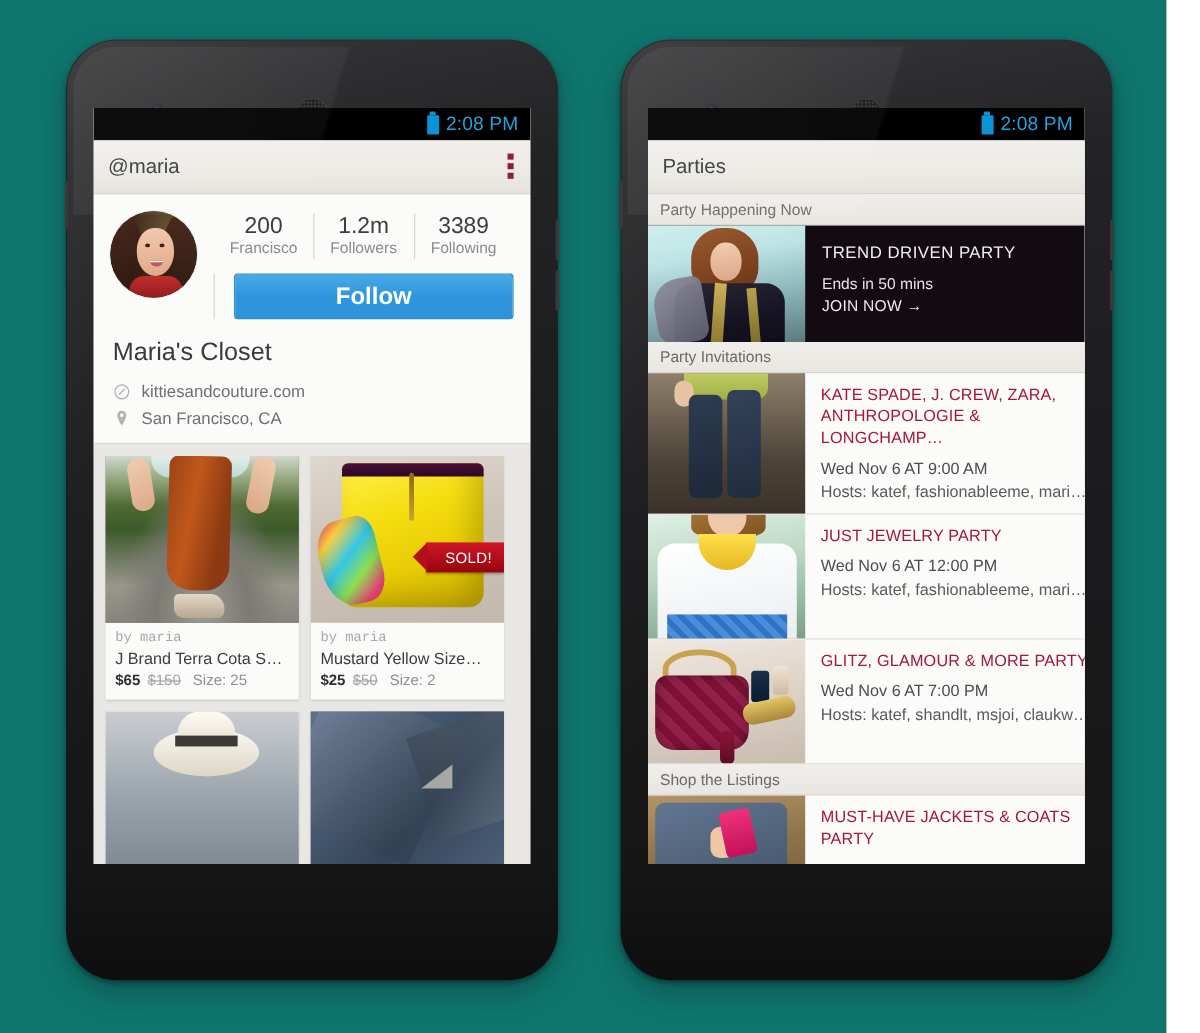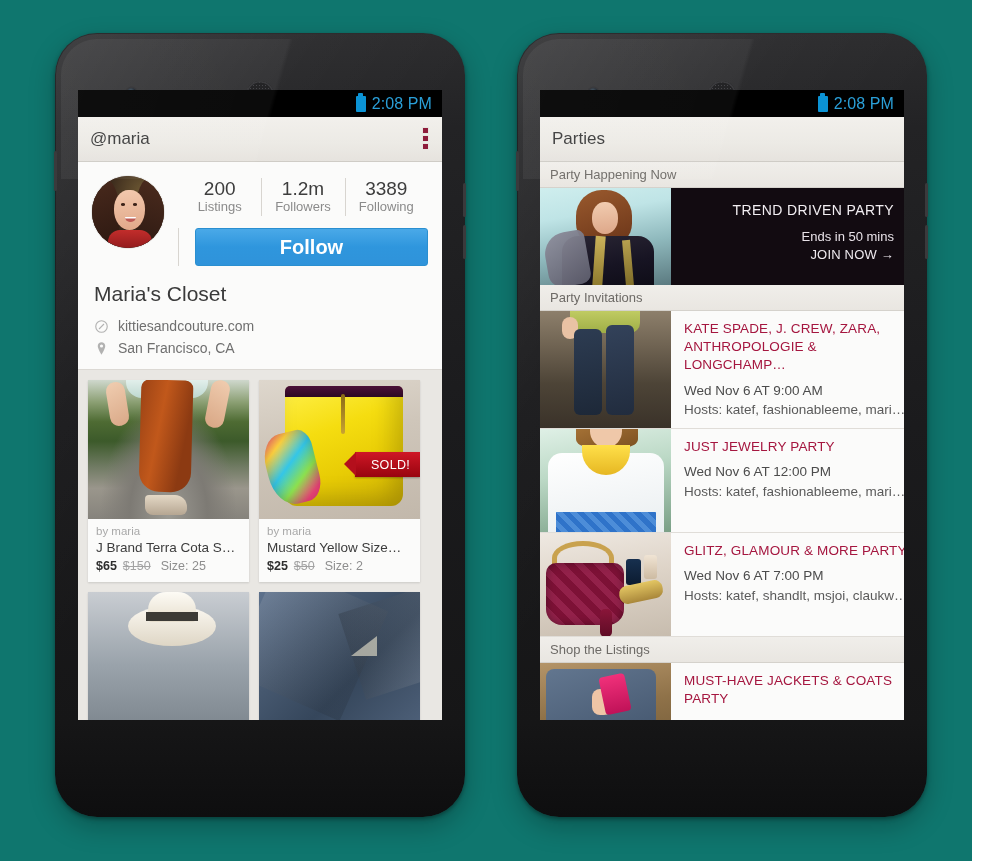--- a/index.html
+++ b/index.html
@@ -120,21 +120,21 @@
   .closetname{ font-size:21px; color:#3a3a3a; padding:16px 0 9px 2px; }
   .metarow{ display:flex; align-items:center; gap:9px; padding:3px 0 3px 2px; }
   .metarow .t{ font-size:14px; color:#6f6f6f; }
   .ic{ width:15px; height:15px; flex:0 0 15px; opacity:.55; }
 
   
   .grid{ padding:10px 10px 0 10px; display:flex; gap:10px; flex-wrap:wrap; }
   .card{ width:161px; background:#fbfbfa; box-shadow:0 1px 2px rgba(0,0,0,.13); }
   .card .ph{ width:161px; height:139px; position:relative; overflow:hidden; }
   .card .meta{ padding:6px 8px 9px 8px; }
-  .byline{ font-size:11.5px; color:#a9a9a9; padding-bottom:3px; }
+  .byline{ font-size:11.5px; color:#a9a9a9; padding-bottom:3px;font-family:Liberation Mono, monospace; }
   .ptitle{ font-size:13.5px; color:#3c3c3c; white-space:nowrap; overflow:hidden; text-overflow:ellipsis; padding-bottom:4px; }
   .prices{ display:flex; align-items:flex-end; gap:6px; font-size:12.5px; }
   .pnow{ font-weight:bold; color:#2e2e2e; }
   .pold{ color:#a3a3a3; text-decoration:line-through; }
   .psize{ color:#8e8e8e; margin-left:4px; }
 
   .sold{
     position:absolute; right:0; top:72px; height:25px; padding:0 10px 0 16px;
     background:linear-gradient(180deg,#cf1726,#98040f); color:#fff; font-size:12.5px;
     display:flex; align-items:center; letter-spacing:.3px;
@@ -185,21 +185,21 @@
   .img-denim .f2{position:absolute;right:-20px;top:6px;width:90px;height:90px;
       background:linear-gradient(300deg,rgba(255,255,255,.14),rgba(0,0,0,.16));transform:rotate(-18deg);}
   .img-denim .tri{position:absolute;left:92px;top:44px;border-left:26px solid transparent;
       border-bottom:20px solid rgba(225,220,200,.65);}
 
   
   .sechdr{
     background:linear-gradient(180deg,#f0eeea,#e9e6e1); border-bottom:1px solid #d5d2cc;
     padding:5px 10px; font-size:13px; color:#6d6a66;
   }
-  .nowcard{ display:flex; height:97px; background:#120b11;text-align:right; }
+  .nowcard{ display:flex; height:97px; background:#120b11; }
   .nowcard .thumb{ width:131px; flex:0 0 131px; position:relative; overflow:hidden; }
   .nowcard .info{ flex:1; padding:14px 10px 0 14px; color:#fff; }
   .nowcard .ttl{ font-size:14px; letter-spacing:.4px; padding-bottom:9px; color:#f2eef2; }
   .nowcard .sub{ font-size:13px; color:#e8e2e8; line-height:1.5; }
   .nowcard .join{ font-size:13px; color:#efeaef; letter-spacing:.2px; }
 
   .img-model{background:linear-gradient(170deg,#cfeeee 0%,#bfe4e6 28%,#8fb9bd 60%,#5b7a80 100%);}
   .img-model .hair{position:absolute;left:36px;top:2px;width:56px;height:56px;border-radius:46% 46% 40% 40%;
       background:linear-gradient(160deg,#9a5a2e,#6a3418);}
   .img-model .face{position:absolute;left:52px;top:14px;width:26px;height:32px;border-radius:48%;
@@ -310,21 +310,21 @@
               <div class="face"></div>
                 <div class="eyeL"></div>
                 <div class="eyeR"></div>
               <div class="mouth"></div>
                 <div class="shirt"></div>
             </div>
             <div class="statswrap">
               <div class="stats">
                 <div class="stat">
                   <div class="num">200</div>
-                  <div class="lbl">Listings</div>
+                  <div class="lbl">Francisco</div>
                 </div>
                 <div class="stat">
                   <div class="num">1.2m</div>
                   <div class="lbl">Followers</div>
                 </div>
                 <div class="stat">
                   <div class="num">3389</div>
                   <div class="lbl">Following</div>
                 </div>
               </div>

